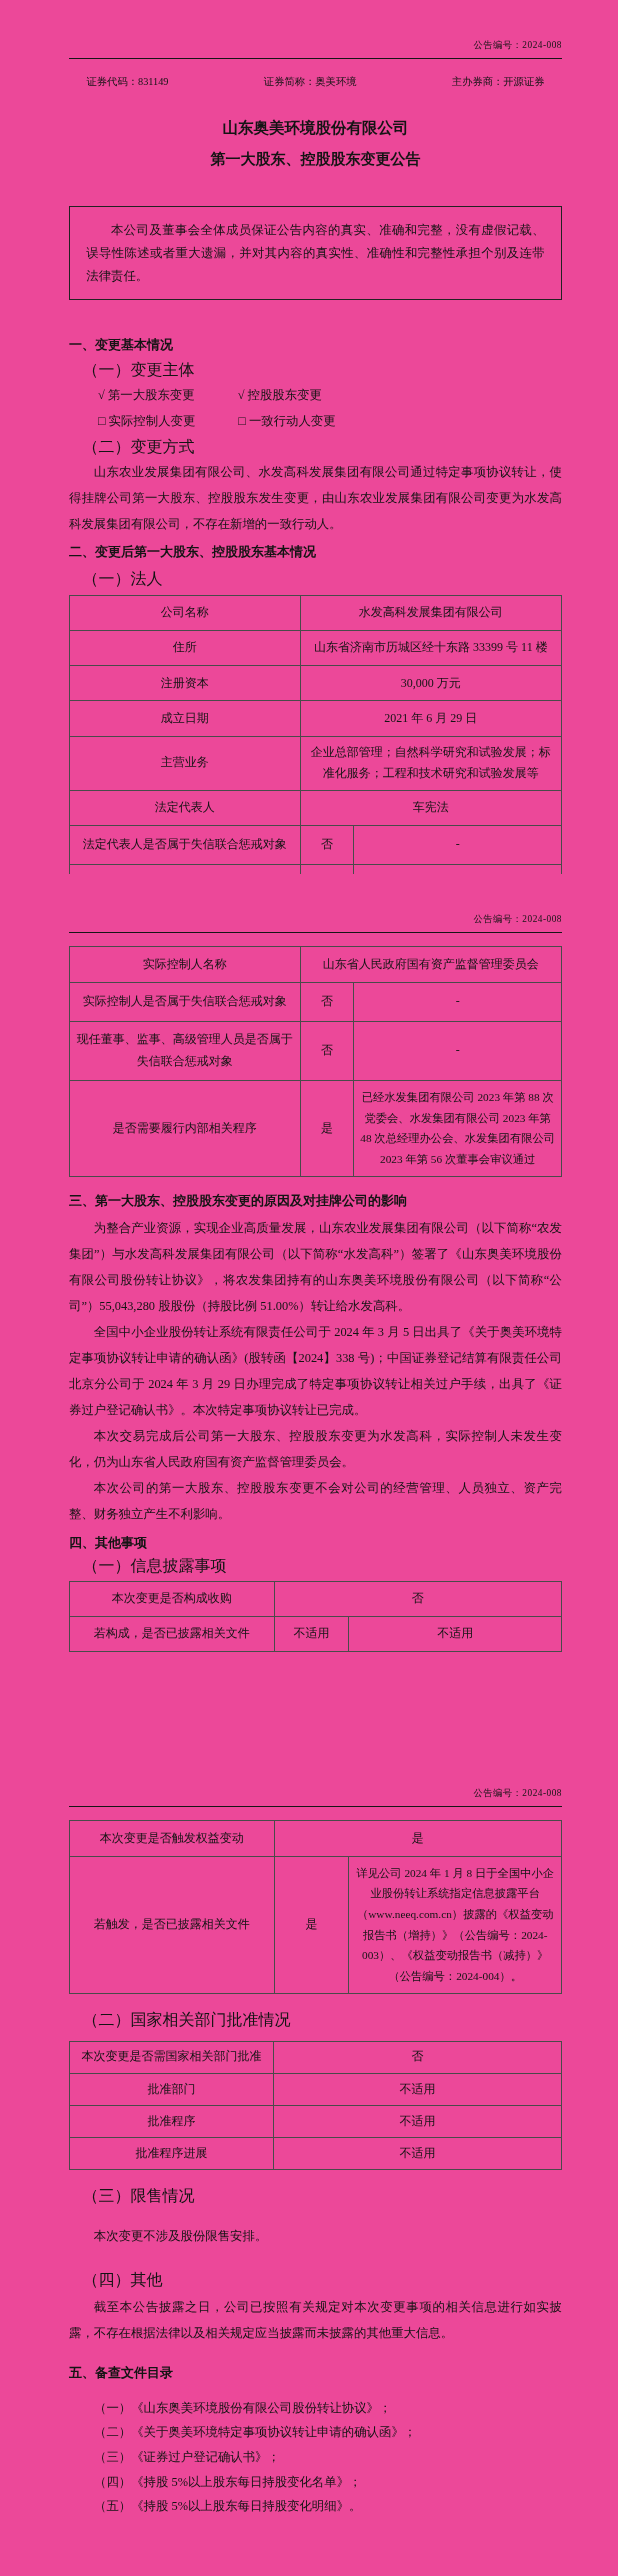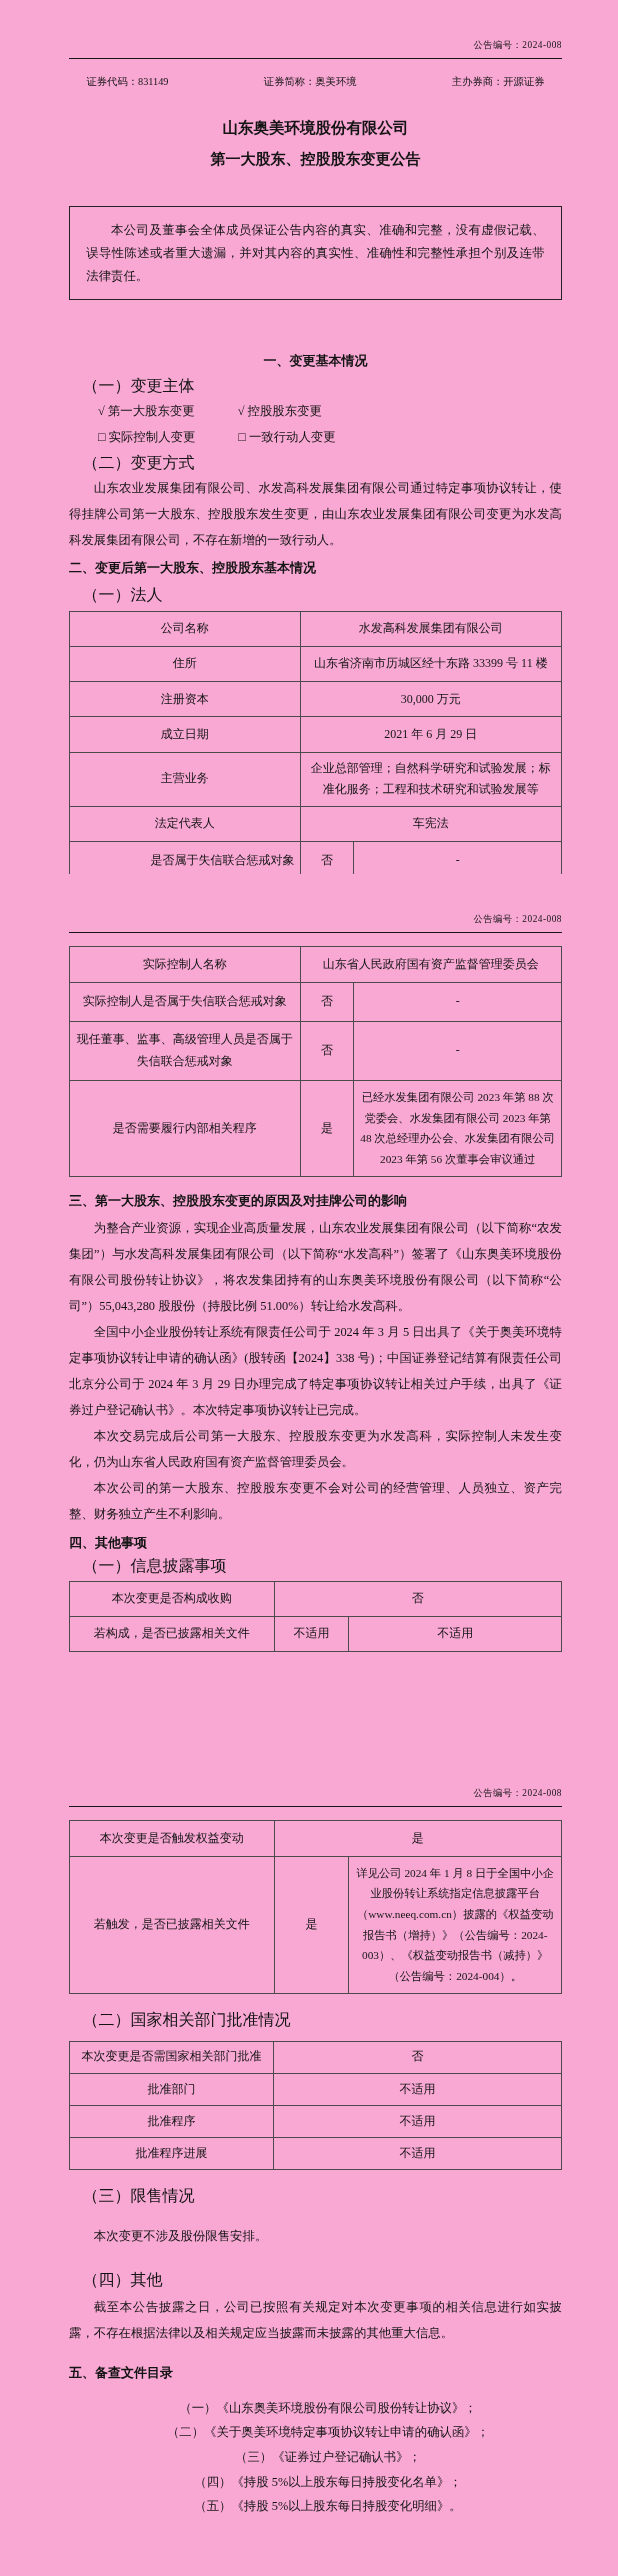--- a/index.html
+++ b/index.html
@@ -1,18 +1,18 @@
 <!DOCTYPE html>
 <html style="font-size:8.2px"><head>
 <meta charset="utf-8">
 <style>
   html,body { margin:0; padding:0; background:#ffffff; }
   body { width:618px; font-family:"Liberation Serif","DejaVu Serif",serif; color:#141414; }
   .page { width:618px; height:874px; box-sizing:border-box; overflow:hidden; position:relative;
-          padding:39px 56px 0 69px; background:#f9a8d4; }
+          padding:39px 56px 0 69px; background:#ec4899; }
   .hdr { text-align:right; font-size:9.3px; line-height:12.4px; letter-spacing:0.5px; }
   .rule { height:1.5px; background:#161616; margin-top:6.2px; }
   .secline { display:flex; justify-content:space-between; margin-top:15.5px; padding:0 17.5px 0 17.5px;
              font-size:10.3px; line-height:14.4px;align-items:flex-end; }
   .doctitle { text-align:center; font-family:"Liberation Sans","DejaVu Sans",sans-serif;
               font-weight:bold; font-size:15.5px; line-height:20.6px; }
   .t1 { margin-top:29px; }
   .t2 { margin-top:10.3px; font-size:15px; }
   .disclaimer-box { border:1px solid #222; margin-top:37px; padding:4.1px 9.3px; }
   .disclaimer-box p { margin:7px; font-size:12.4px; line-height:23px; text-align:justify; text-indent:2em; }
@@ -24,21 +24,21 @@
   .cmark { display:inline-block; margin-right:3.1px; }
   .para { font-size:12.4px; line-height:26px; text-align:justify; text-indent:2em; margin:0; }
   table { border-collapse:collapse; width:100%; table-layout:fixed; border:1px solid #b91c1c; }
   td { border:1px solid #4a4a4a; text-align:center; vertical-align:middle;
        font-size:12px; line-height:17.5px; padding:2.1px 5.2px; }
   .rA td { height:30px; }
   .rB td { height:27px; }
   .cellMulti { font-size:11.3px; line-height:20.6px; padding:6.2px 5.2px; }
   .m-sec3 { margin-top:15.5px; }
   .doclist { margin:18.5px 0 0 0; padding:0; list-style:none; }
-  .doclist li { font-size:12.4px; line-height:17.5px; margin-top:7.2px; padding-left:25px;text-align:center; }
+  .doclist li { font-size:12.4px; line-height:17.5px; margin-top:7.2px; padding-left:25px; }
 </style>
 </head>
 <body>
 
 <div class="page">
   <div class="hdr">公告编号：2024-008</div>
   <div class="rule"></div>
 
   <div class="secline">
     <span>证券代码：831149</span>
@@ -46,21 +46,21 @@
     <span>主办券商：开源证券</span>
   </div>
 
   <div class="doctitle t1">山东奥美环境股份有限公司</div>
   <div class="doctitle t2">第一大股东、控股股东变更公告</div>
 
   <div class="disclaimer-box">
     <p>本公司及董事会全体成员保证公告内容的真实、准确和完整，没有虚假记载、误导性陈述或者重大遗漏，并对其内容的真实性、准确性和完整性承担个别及连带法律责任。</p>
   </div>
 
-  <p class="h-num" style="margin-top:52px;text-align:center;">一、变更基本情况</p>
+  <p class="h-num" style="margin-top:36px;">一、变更基本情况</p>
   <p class="sub" style="margin-top:9.3px;">（一）变更主体</p>
 
   <div class="checkline">
     <span><span class="cmark">√</span><span>第一大股东变更</span></span>
     <span class="item2"><span class="cmark">√</span><span>控股股东变更</span></span>
   </div>
   <div class="checkline">
     <span><span class="cmark">□</span><span>实际控制人变更</span></span>
     <span class="item2"><span class="cmark">□</span><span>一致行动人变更</span></span>
   </div>
@@ -94,20 +94,25 @@
           <td>成立日期</td>
           <td colspan="2">2021 年 6 月 29 日</td>
         </tr>
     <tr>
           <td style="height:49px;">主营业务</td>
           <td colspan="2" style="line-height:21.6px;">企业总部管理；自然科学研究和试验发展；标准化服务；工程和技术研究和试验发展等</td>
         </tr>
     <tr class="rA">
           <td>法定代表人</td>
           <td colspan="2">车宪法</td>
+        </tr>
+    <tr>
+          <td style="height:34px;">法定代表人是否属于失信联合惩戒对象</td>
+          <td>否</td>
+          <td>-</td>
         </tr>
     <tr>
           <td style="height:34px;text-align:right;">是否属于失信联合惩戒对象</td>
           <td>否</td>
           <td>-</td>
         </tr>
 
   </tbody>
     </table>
 </div>

